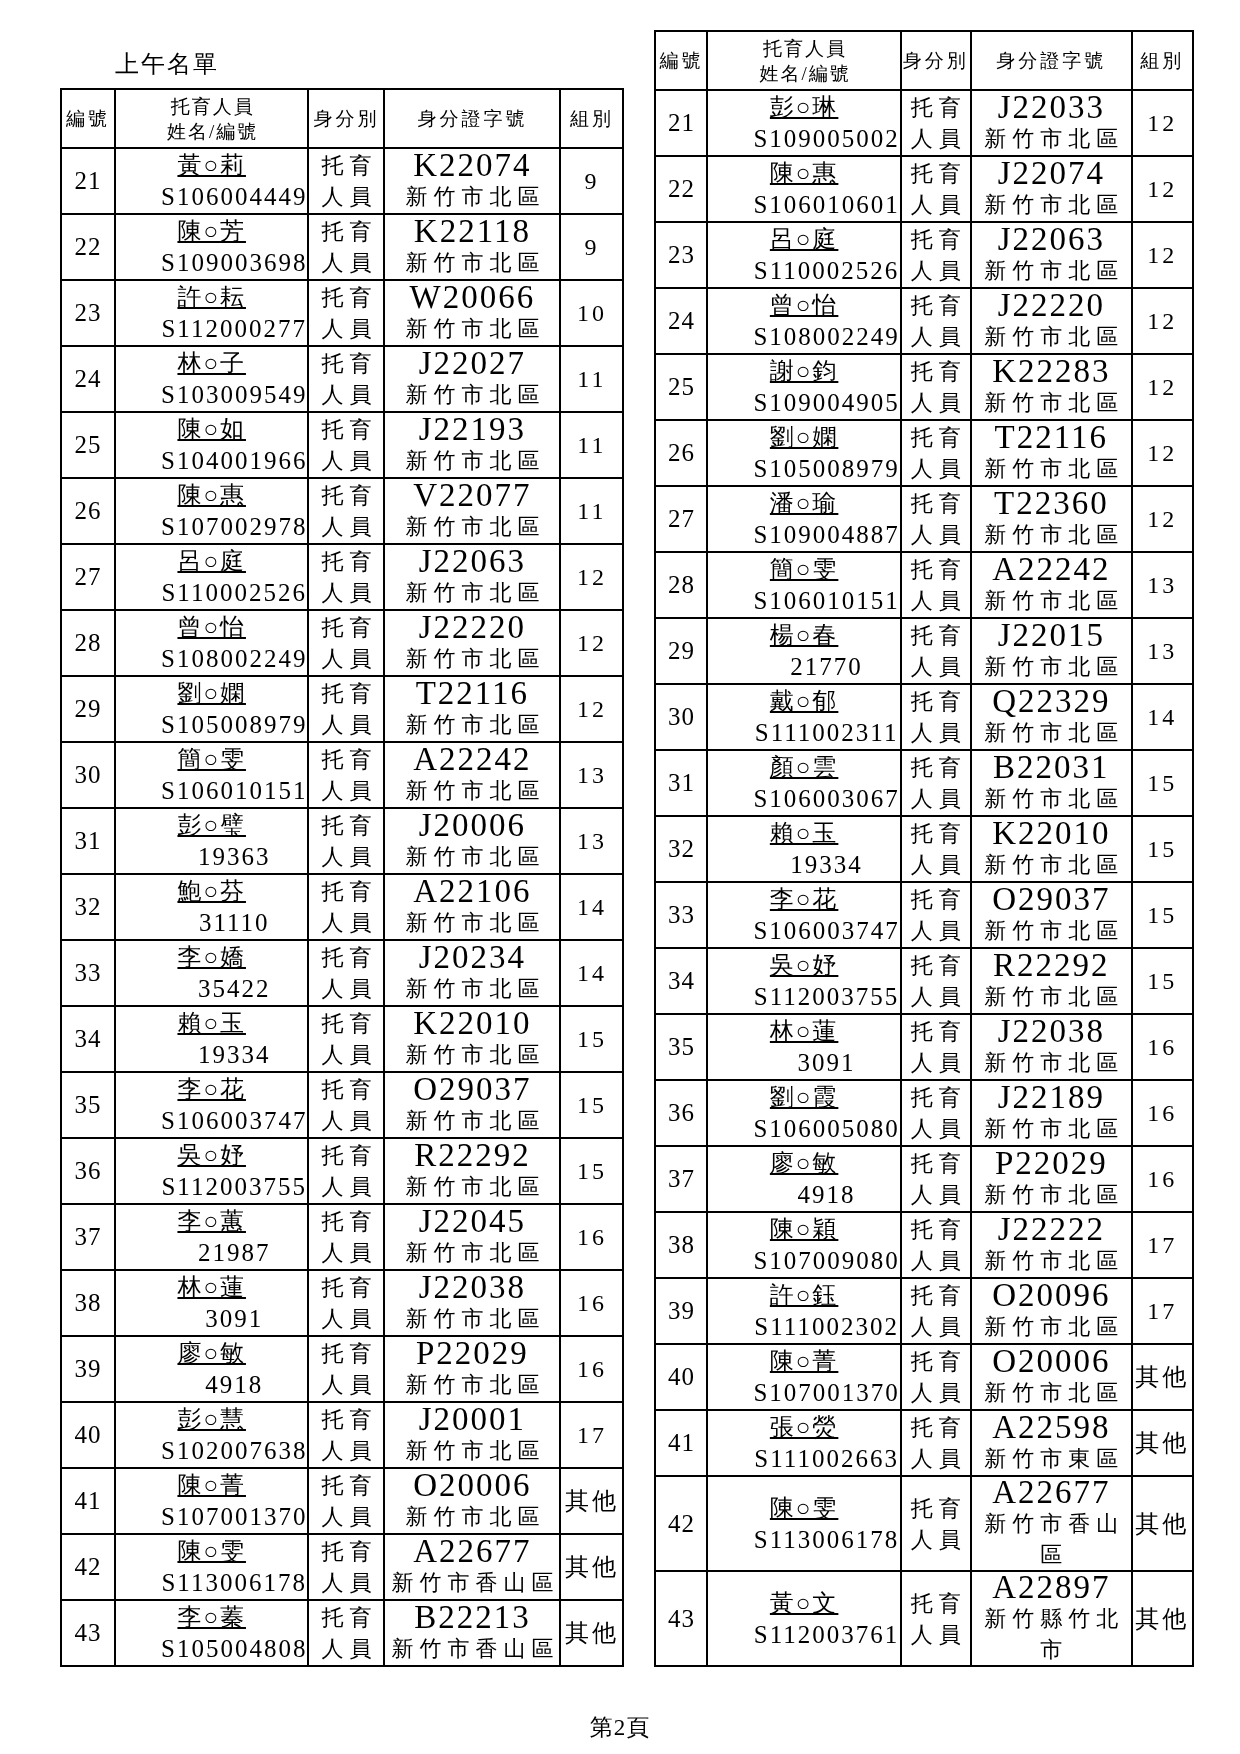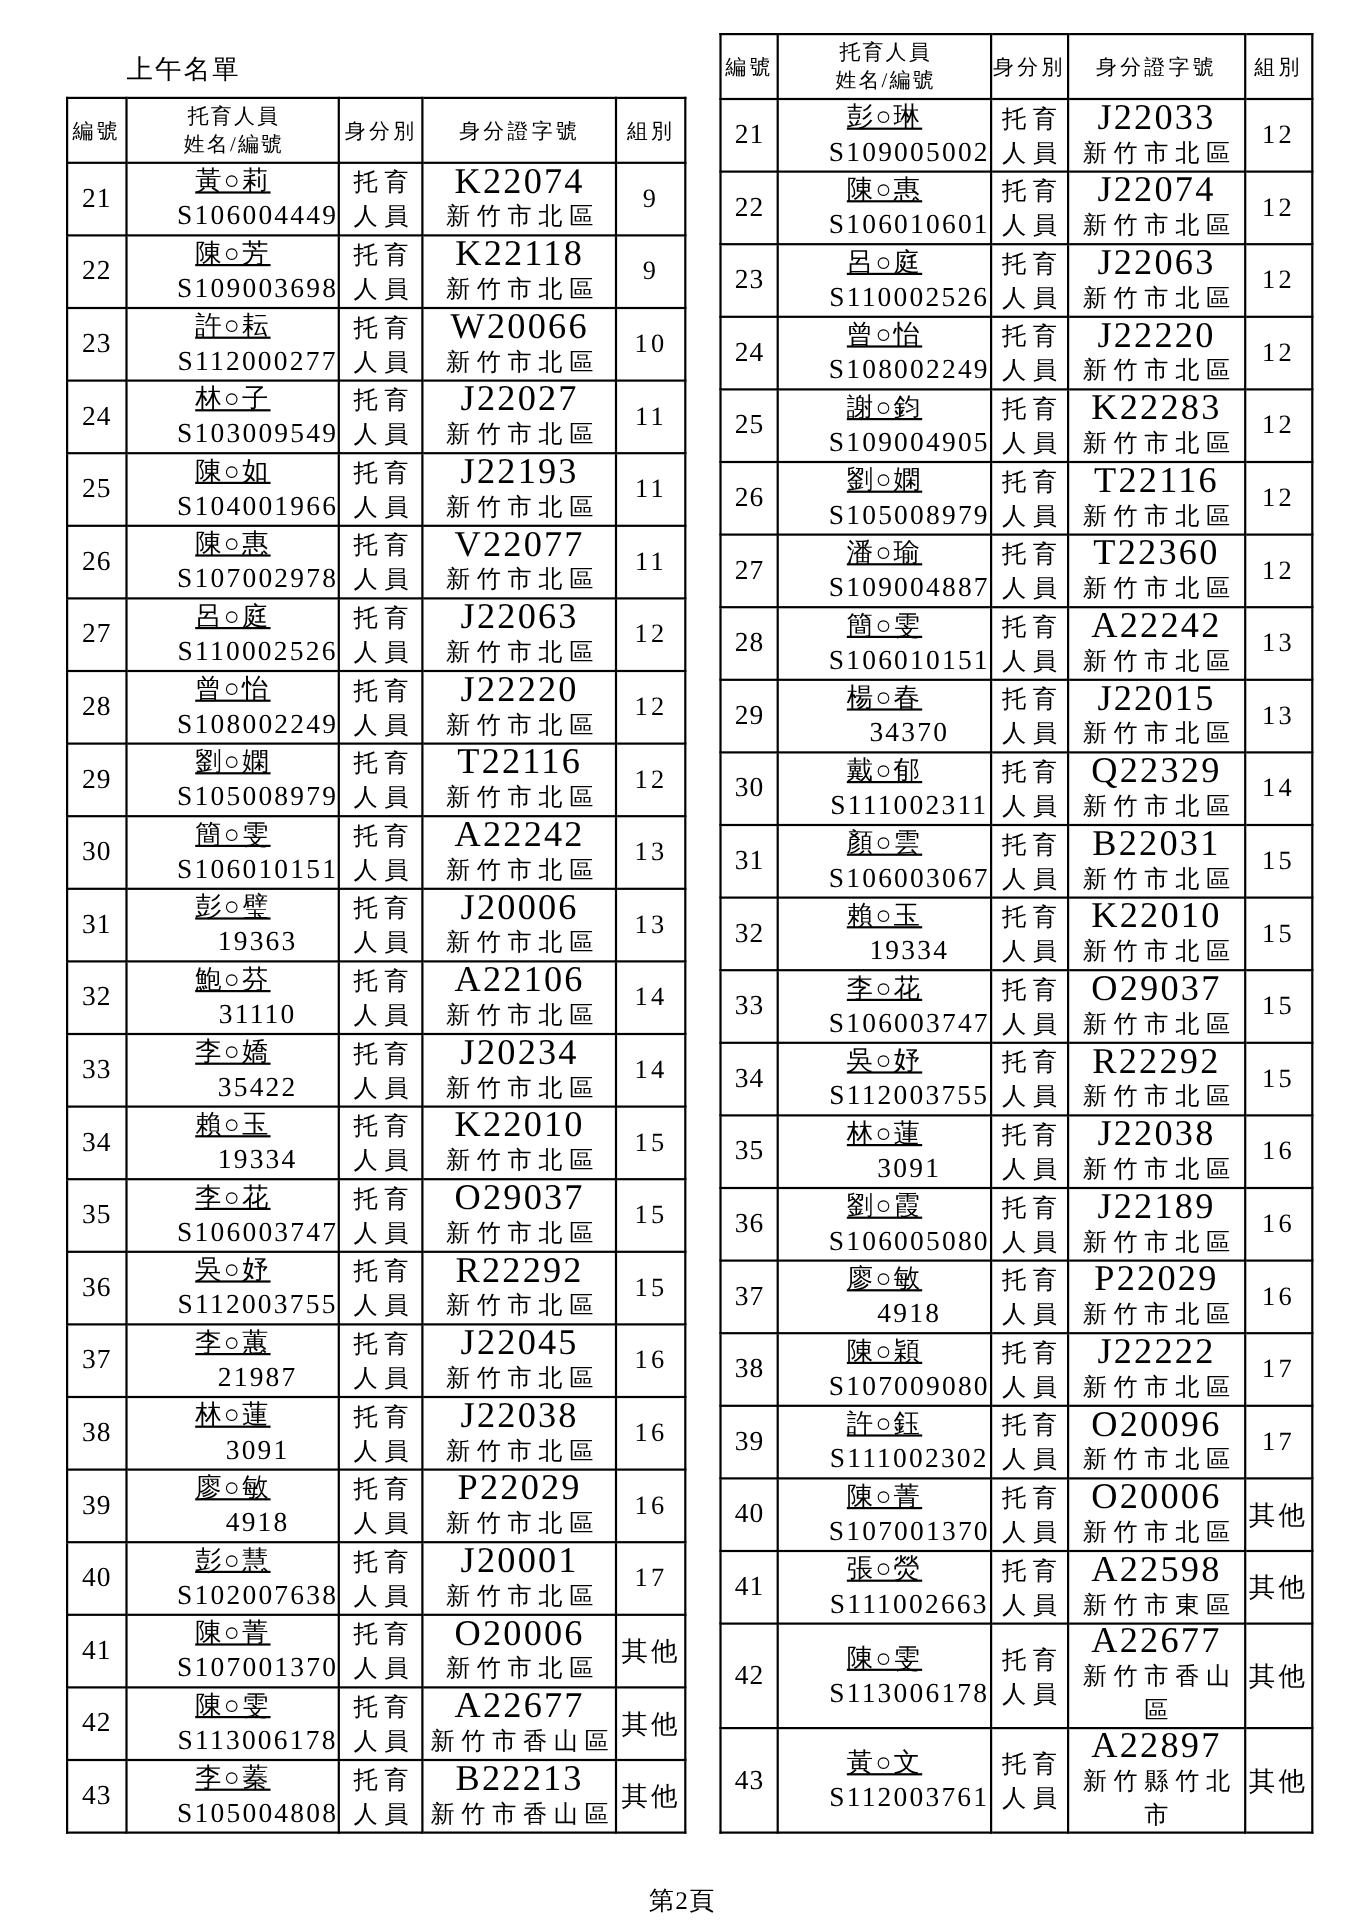--- a/index.html
+++ b/index.html
@@ -605,21 +605,21 @@
     <td class="c-idnum">
       <div class="idnum-line">A22242</div>
       <div class="zh-sp">新竹市北區</div>
     </td>
     <td class="c-group">13</td>
   </tr>
             <tr>
     <td class="c-num">29</td>
     <td class="c-name">
       <div class="name-line">楊○春</div>
-      <div class="code-line">34370</div>
+      <div class="code-line">21770</div>
     </td>
     <td class="c-ident">
       <div class="zh-sp">托育</div>
       <div class="zh-sp">人員</div>
     </td>
     <td class="c-idnum">
       <div class="idnum-line">J22015</div>
       <div class="zh-sp">新竹市北區</div>
     </td>
     <td class="c-group">13</td>

